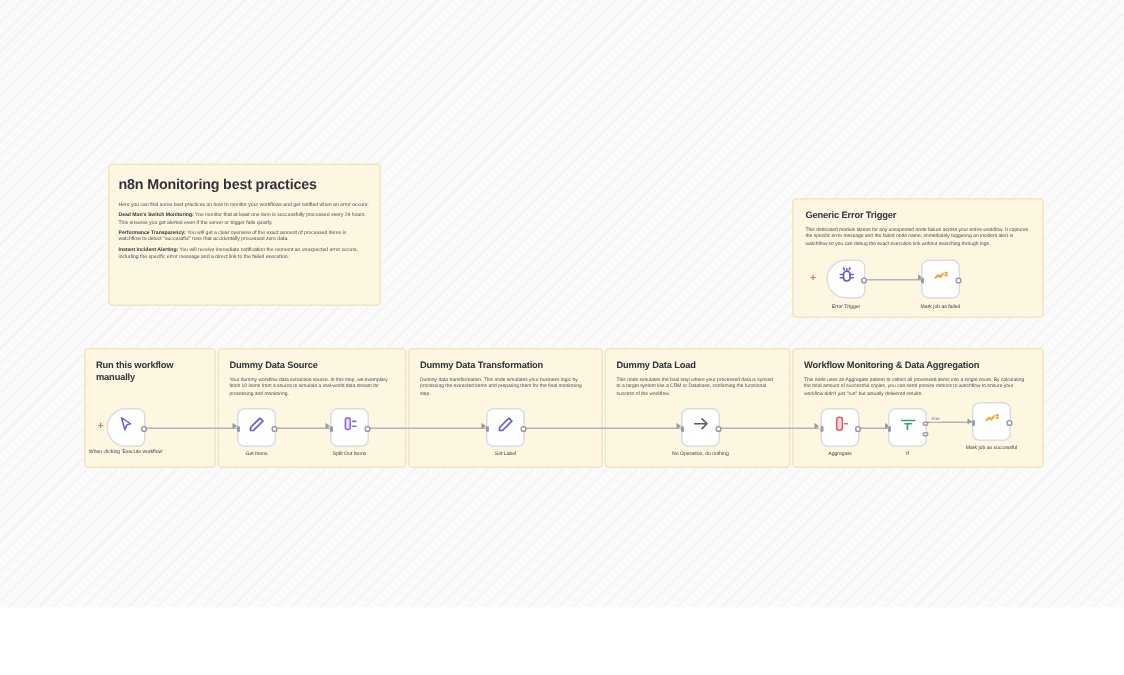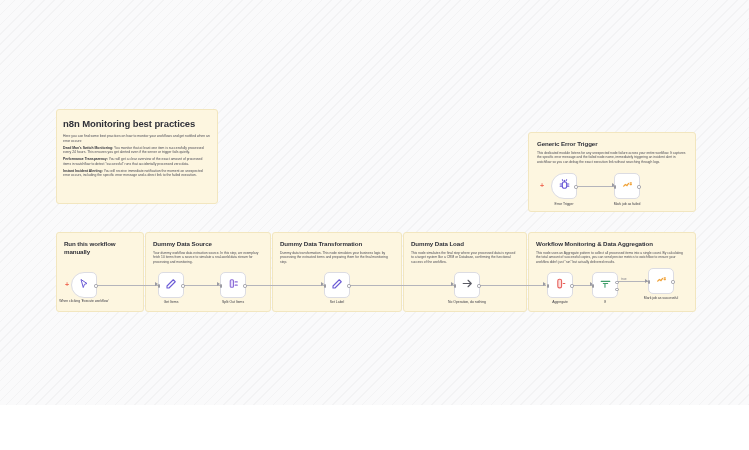--- a/index.html
+++ b/index.html
@@ -54,22 +54,22 @@
     letter-spacing: -0.1px;
   }
   .sticky-body {
     color: #4b4b55;
     line-height: 1.33;
   }
   .sticky-body b { color: #31323a; }
 
   
   #note-best-practices {
-    left: 56px; top: 109px;
-    width: 162px; height: 95px;
+    left: 72px; top: 109px;
+    width: 182px; height: 95px;
     padding: 0;
   }
   #note-best-practices .sticky-title {
     font-size: 9.5px;
     margin: 8px 0 5px 6px;
   }
   #note-best-practices .sticky-body {
     font-size: 3.4px;
     margin: 0 7px 0 6px;
   }

